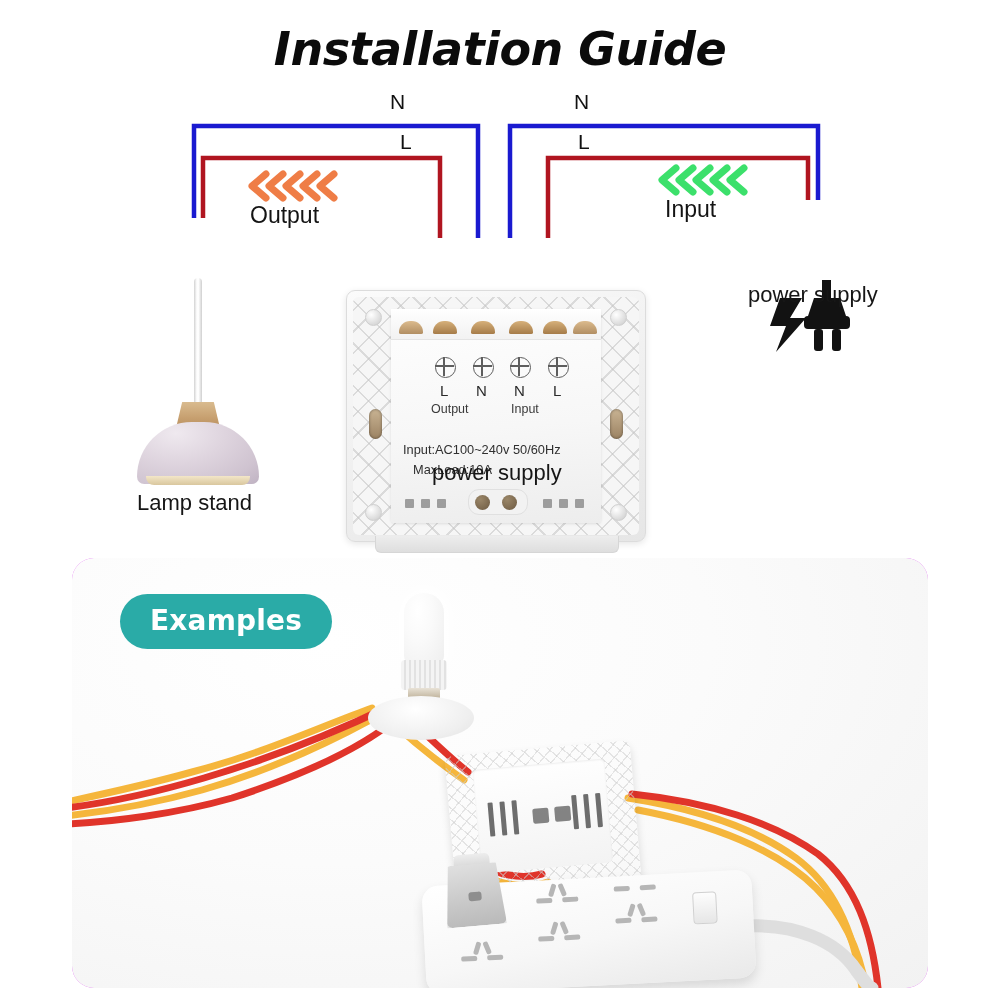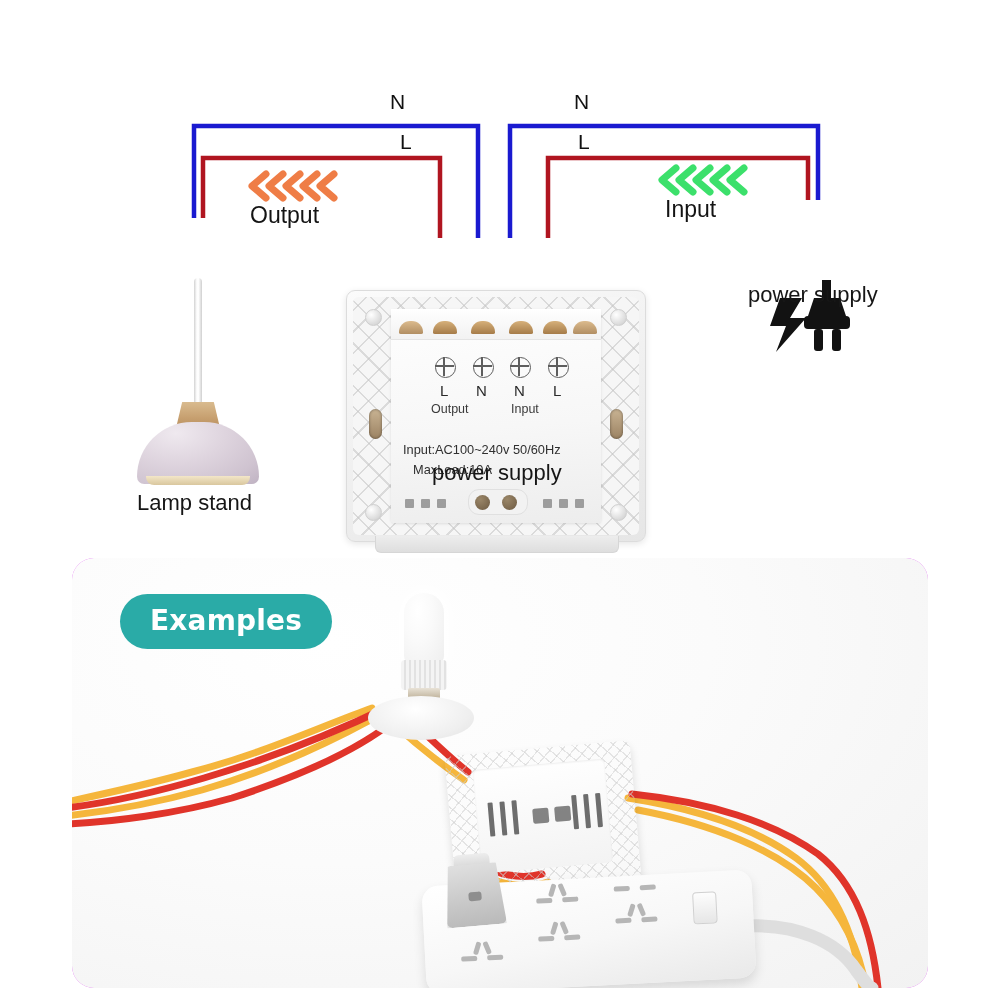--- a/index.html
+++ b/index.html
@@ -266,20 +266,21 @@
   .gplug-dot{
     position:absolute;left:24px;top:38px;width:13px;height:9px;
     background:#8e8e8e;border-radius:3px;
   }
 </style>
 </head>
 <body>
 
 <div id="stage">
 
+  <div class="title">Installation Guide</div>
 
   <div id="diagram">
 
     <svg id="wiresvg" width="1000" height="460">
 
       <polyline points="194,128 194,36 478,36 478,148" fill="none" stroke="#1a1ad0" stroke-width="4.5" stroke-linejoin="miter"></polyline>
 
       <polyline points="203,128 203,68 440,68 440,148" fill="none" stroke="#b01520" stroke-width="4.5" stroke-linejoin="miter"></polyline>
 
       <polyline points="510,148 510,36 818,36 818,110" fill="none" stroke="#1a1ad0" stroke-width="4.5" stroke-linejoin="miter"></polyline>

